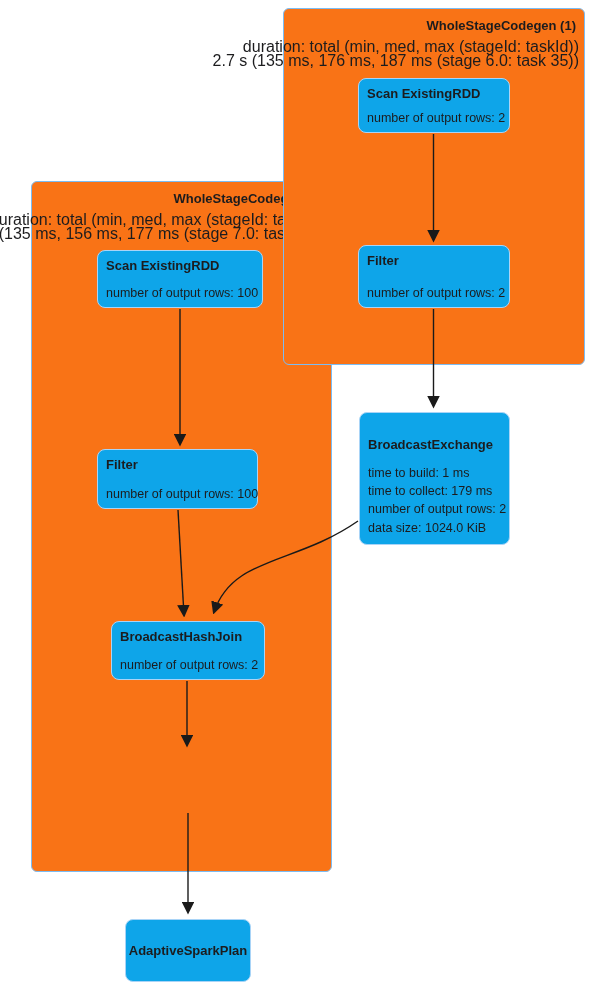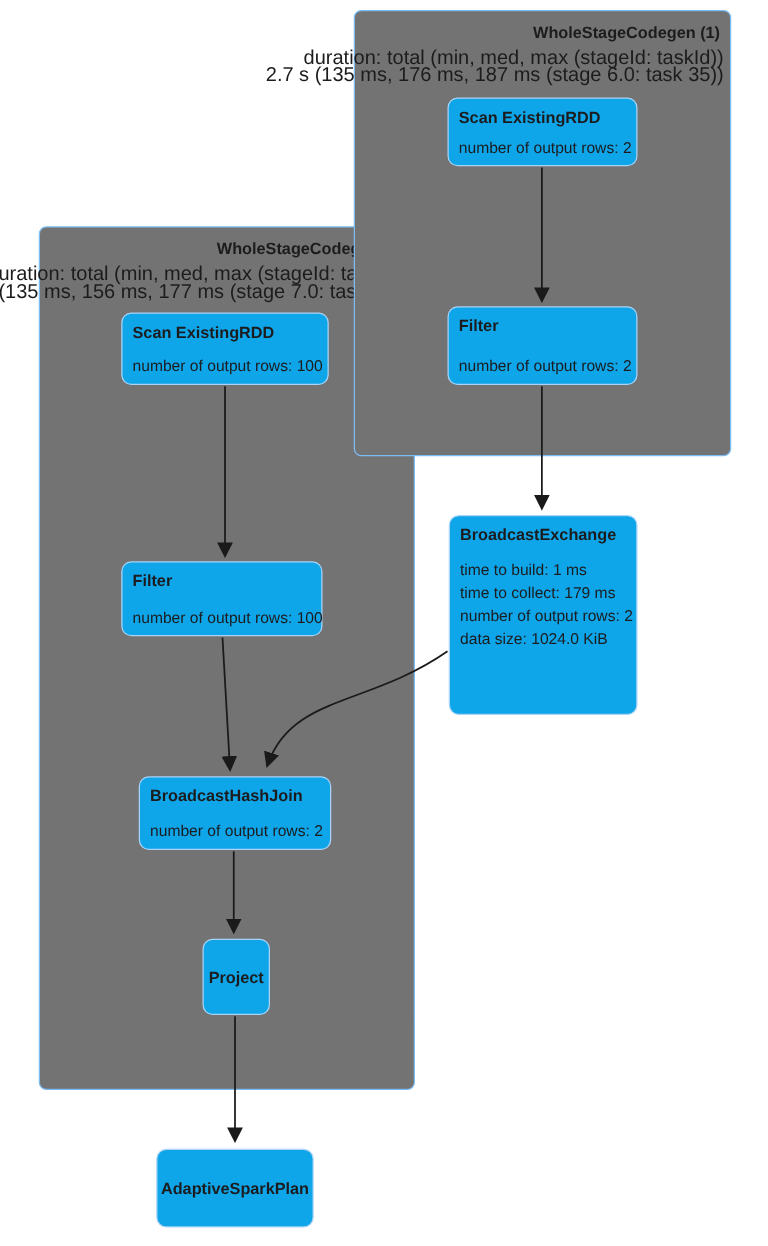--- a/index.html
+++ b/index.html
@@ -11,21 +11,21 @@
   .canvas {
     position: relative;
     width: 614px;
     height: 997px;
     background: #ffffff;
     overflow: hidden;
     color: #1c1c1e;
   }
   .cluster {
     position: absolute;
-    background: #737373;
+    background: #f97316;
     border: 1px solid #7bbcf3;
     border-radius: 6px;
     box-sizing: border-box;
   }
   .cluster-title {
     position: absolute;
     top: 9px;
     right: 8px;
     font-size: 13px;
     font-weight: 700;
@@ -124,38 +124,35 @@
   <div class="node metric-node" style="left:97px; top:250px; width:166px; height:58px;">
     <div class="node-title">Scan ExistingRDD</div>
     <div class="node-metric">number of output rows: 100</div>
   </div>
 
   <div class="node metric-node" style="left:97px; top:449px; width:161px; height:60px;">
     <div class="node-title">Filter</div>
     <div class="node-metric">number of output rows: 100</div>
   </div>
 
-  <div class="node list-node" style="left:359px; top:412px; width:151px; height:160px;">
+  <div class="node list-node" style="left:359px; top:412px; width:151px; height:133px;justify-content:flex-end;">
     <div class="node-title">BroadcastExchange</div>
     <div class="metrics-list">
       <div>time to build: 1 ms</div>
       <div>time to collect: 179 ms</div>
       <div>number of output rows: 2</div>
       <div>data size: 1024.0 KiB</div>
     </div>
   </div>
 
   <div class="node metric-node" style="left:111px; top:621px; width:154px; height:59px;">
     <div class="node-title">BroadcastHashJoin</div>
     <div class="node-metric">number of output rows: 2</div>
   </div>
 
-  <div class="node center-node" style="left:162px; top:751px; width:54px; height:61px;">
-    <div class="node-title">Project</div>
-  </div>
 
   <div class="node center-node" style="left:125px; top:919px; width:126px; height:63px;">
     <div class="node-title">AdaptiveSparkPlan</div>
   </div>
 
   <svg class="edges" width="614" height="997" viewBox="0 0 614 997">
     <defs>
       <marker id="arrow" viewBox="0 0 10 10" refX="8" refY="5" markerWidth="9" markerHeight="9" orient="auto-start-reverse">
         <path d="M0,0 L10,5 L0,10 z" fill="#1a1a1a"></path>
       </marker>

